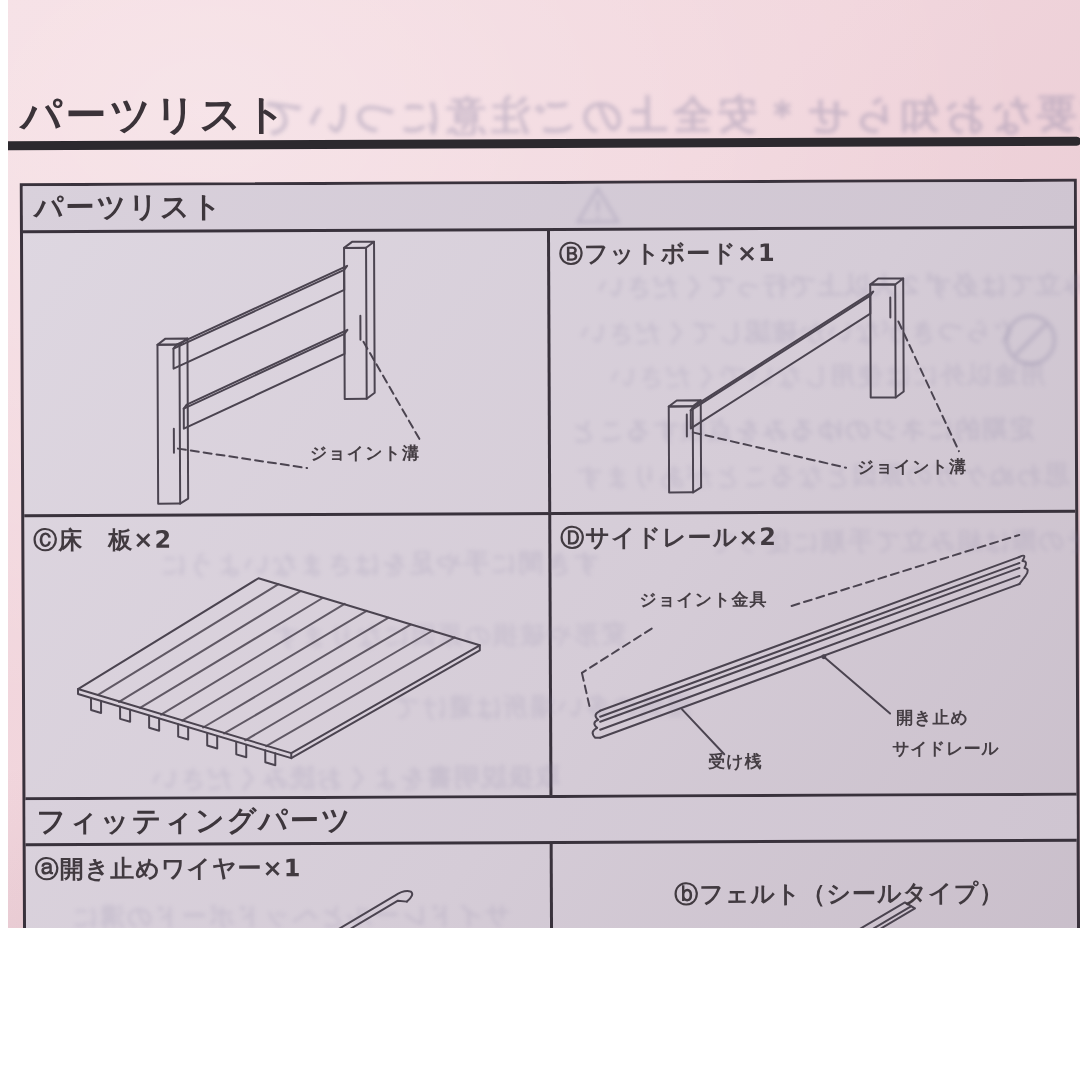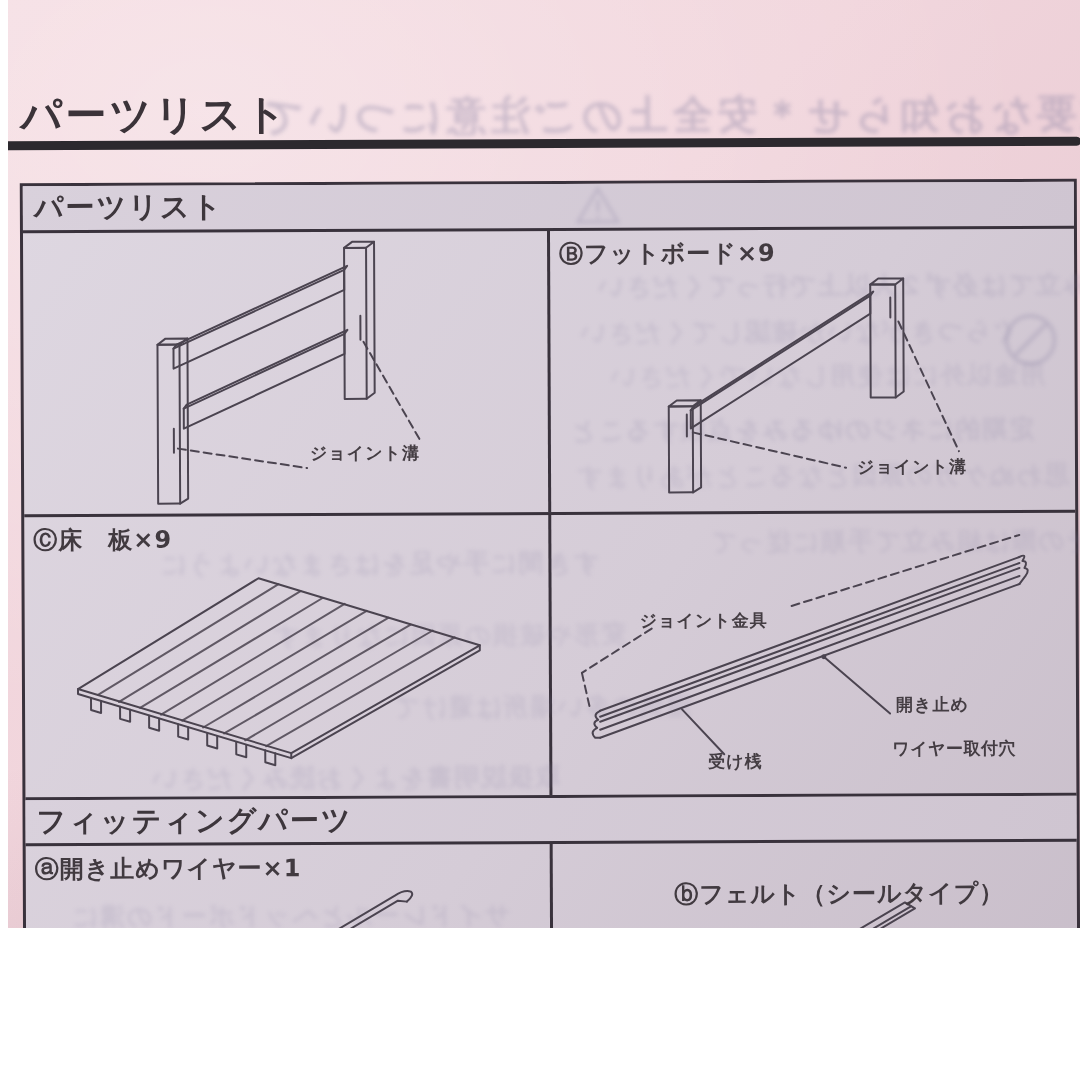--- a/index.html
+++ b/index.html
@@ -66,22 +66,22 @@
   .draw path,.draw line,.draw polygon,.draw polyline,.draw rect{
     stroke:#4b4450;fill:none;stroke-width:2;stroke-linecap:round;stroke-linejoin:round;
   }
   .dash{stroke-dasharray:8 5;stroke-width:1.8;}
   .slat{stroke-width:5.5;opacity:.85;}
   .thin{stroke-width:1.4;}
 
   
   .anno-a-groove{left:286px;top:210px;}
   .anno-b-groove{left:306px;top:226px;}
-  .anno-d-bracket{left:88px;top:95px;}
-  .anno-d-hole1{left:344px;top:180px;}
+  .anno-d-bracket{left:88px;top:74px;}
+  .anno-d-hole1{left:344px;top:193px;}
   .anno-d-hole2{left:340px;top:224px;letter-spacing:0.5px;}
   .anno-d-ledge{left:156px;top:236px;}
 
   
   .ghosts{position:absolute;inset:0;z-index:1;pointer-events:none;}
   .bleed{
     position:absolute;transform:scaleX(-1);color:#8e86a6;filter:blur(2px);
     font-weight:bold;white-space:nowrap;letter-spacing:2px;
   }
   .bl1{left:250px;top:88px;font-size:40px;opacity:.40;letter-spacing:5px;}
@@ -168,21 +168,21 @@
             </g>
             <g>
               <line class="dash" x1="154" y1="216" x2="283" y2="236"></line>
               <line class="dash" x1="340" y1="110" x2="397" y2="210"></line>
             </g>
           </svg>
           <span class="anno anno-a-groove">ジョイント溝</span>
         </div>
 
         <div class="cell cell-r">
-          <span class="part-label">Ⓑフットボード×9</span>
+          <span class="part-label">Ⓑフットボード×1</span>
           <svg class="draw" width="524" height="281" viewBox="0 0 524 281">
             <g>
               <polygon points="140,180 320,66 320,84 140,198"></polygon>
               <polyline points="140,180 143,176 323,62 320,66"></polyline>
             </g>
             <g>
               <rect x="118" y="176" width="24" height="86"></rect>
               <polygon points="118,176 126,170 150,170 142,176"></polygon>
               <polyline points="150,170 150,257 142,262"></polyline>
               <rect x="320" y="55" width="25" height="113"></rect>
@@ -197,21 +197,21 @@
               <line class="dash" x1="142" y1="202" x2="295" y2="238"></line>
               <line class="dash" x1="348" y1="92" x2="408" y2="222"></line>
             </g>
           </svg>
           <span class="anno anno-b-groove">ジョイント溝</span>
         </div>
       </div>
 
       <div class="row rowCD">
         <div class="cell cell-l">
-          <span class="part-label">Ⓒ床　板×9</span>
+          <span class="part-label">Ⓒ床　板×2</span>
           <svg class="draw" width="524" height="280" viewBox="0 0 524 280">
             <g>
               <polygon points="234,62 455,130 266,237 53,172"></polygon>
               <polyline points="53,172 53,177 266,242 266,237"></polyline>
               <polyline points="266,242 455,135 455,130"></polyline>
               <line class="slat" x1="73" y1="178" x2="254" y2="68"></line>
               <line class="slat" x1="94" y1="185" x2="276" y2="75"></line>
               <line class="slat" x1="115" y1="191" x2="298" y2="82"></line>
               <line class="slat" x1="136" y1="198" x2="320" y2="88"></line>
               <line class="slat" x1="157" y1="204" x2="342" y2="95"></line>
@@ -226,20 +226,21 @@
               <polyline points="124,199 124,211 134,214 134,202"></polyline>
               <polyline points="153,208 153,220 163,223 163,211"></polyline>
               <polyline points="182,217 182,229 192,232 192,220"></polyline>
               <polyline points="211,226 211,238 221,241 221,229"></polyline>
               <polyline points="240,234 240,246 250,249 250,237"></polyline>
             </g>
           </svg>
         </div>
 
         <div class="cell cell-r">
+          <span class="part-label">Ⓓサイドレール×2</span>
           <svg class="draw" width="524" height="280" viewBox="0 0 524 280">
             <g>
               <line x1="48" y1="196" x2="468" y2="44"></line>
               <line class="thin" x1="48" y1="202" x2="468" y2="50"></line>
               <line class="thin" x1="48" y1="207" x2="468" y2="55"></line>
               <line x1="48" y1="215" x2="468" y2="63"></line>
               <line x1="48" y1="223" x2="468" y2="71"></line>
             </g>
             <g>
               <path d="M48,196 q-8,4 -2,9 q-7,3 -1,8 q-8,4 -2,10 L48,223"></path>
@@ -249,21 +250,21 @@
               <line class="dash" x1="240" y1="92" x2="468" y2="22"></line>
               <line class="dash" x1="100" y1="114" x2="30" y2="158"></line>
               <line class="dash" x1="30" y1="158" x2="38" y2="194"></line>
               <line x1="272" y1="143" x2="338" y2="200"></line>
               <circle cx="272" cy="143" r="2.5" fill="#4b4450" stroke="none"></circle>
               <line x1="130" y1="195" x2="172" y2="240"></line>
             </g>
           </svg>
           <span class="anno anno-d-bracket">ジョイント金具</span>
           <span class="anno anno-d-hole1">開き止め</span>
-          <span class="anno anno-d-hole2">ワイヤー取付穴</span>
+          <span class="anno anno-d-hole2">サイドレール</span>
           <span class="anno anno-d-ledge">受け桟</span>
         </div>
       </div>
 
       <div class="band h2">
         <span class="band-label">フィッティングパーツ</span>
       </div>
 
       <div class="row rowab">
         <div class="cell cell-l">

